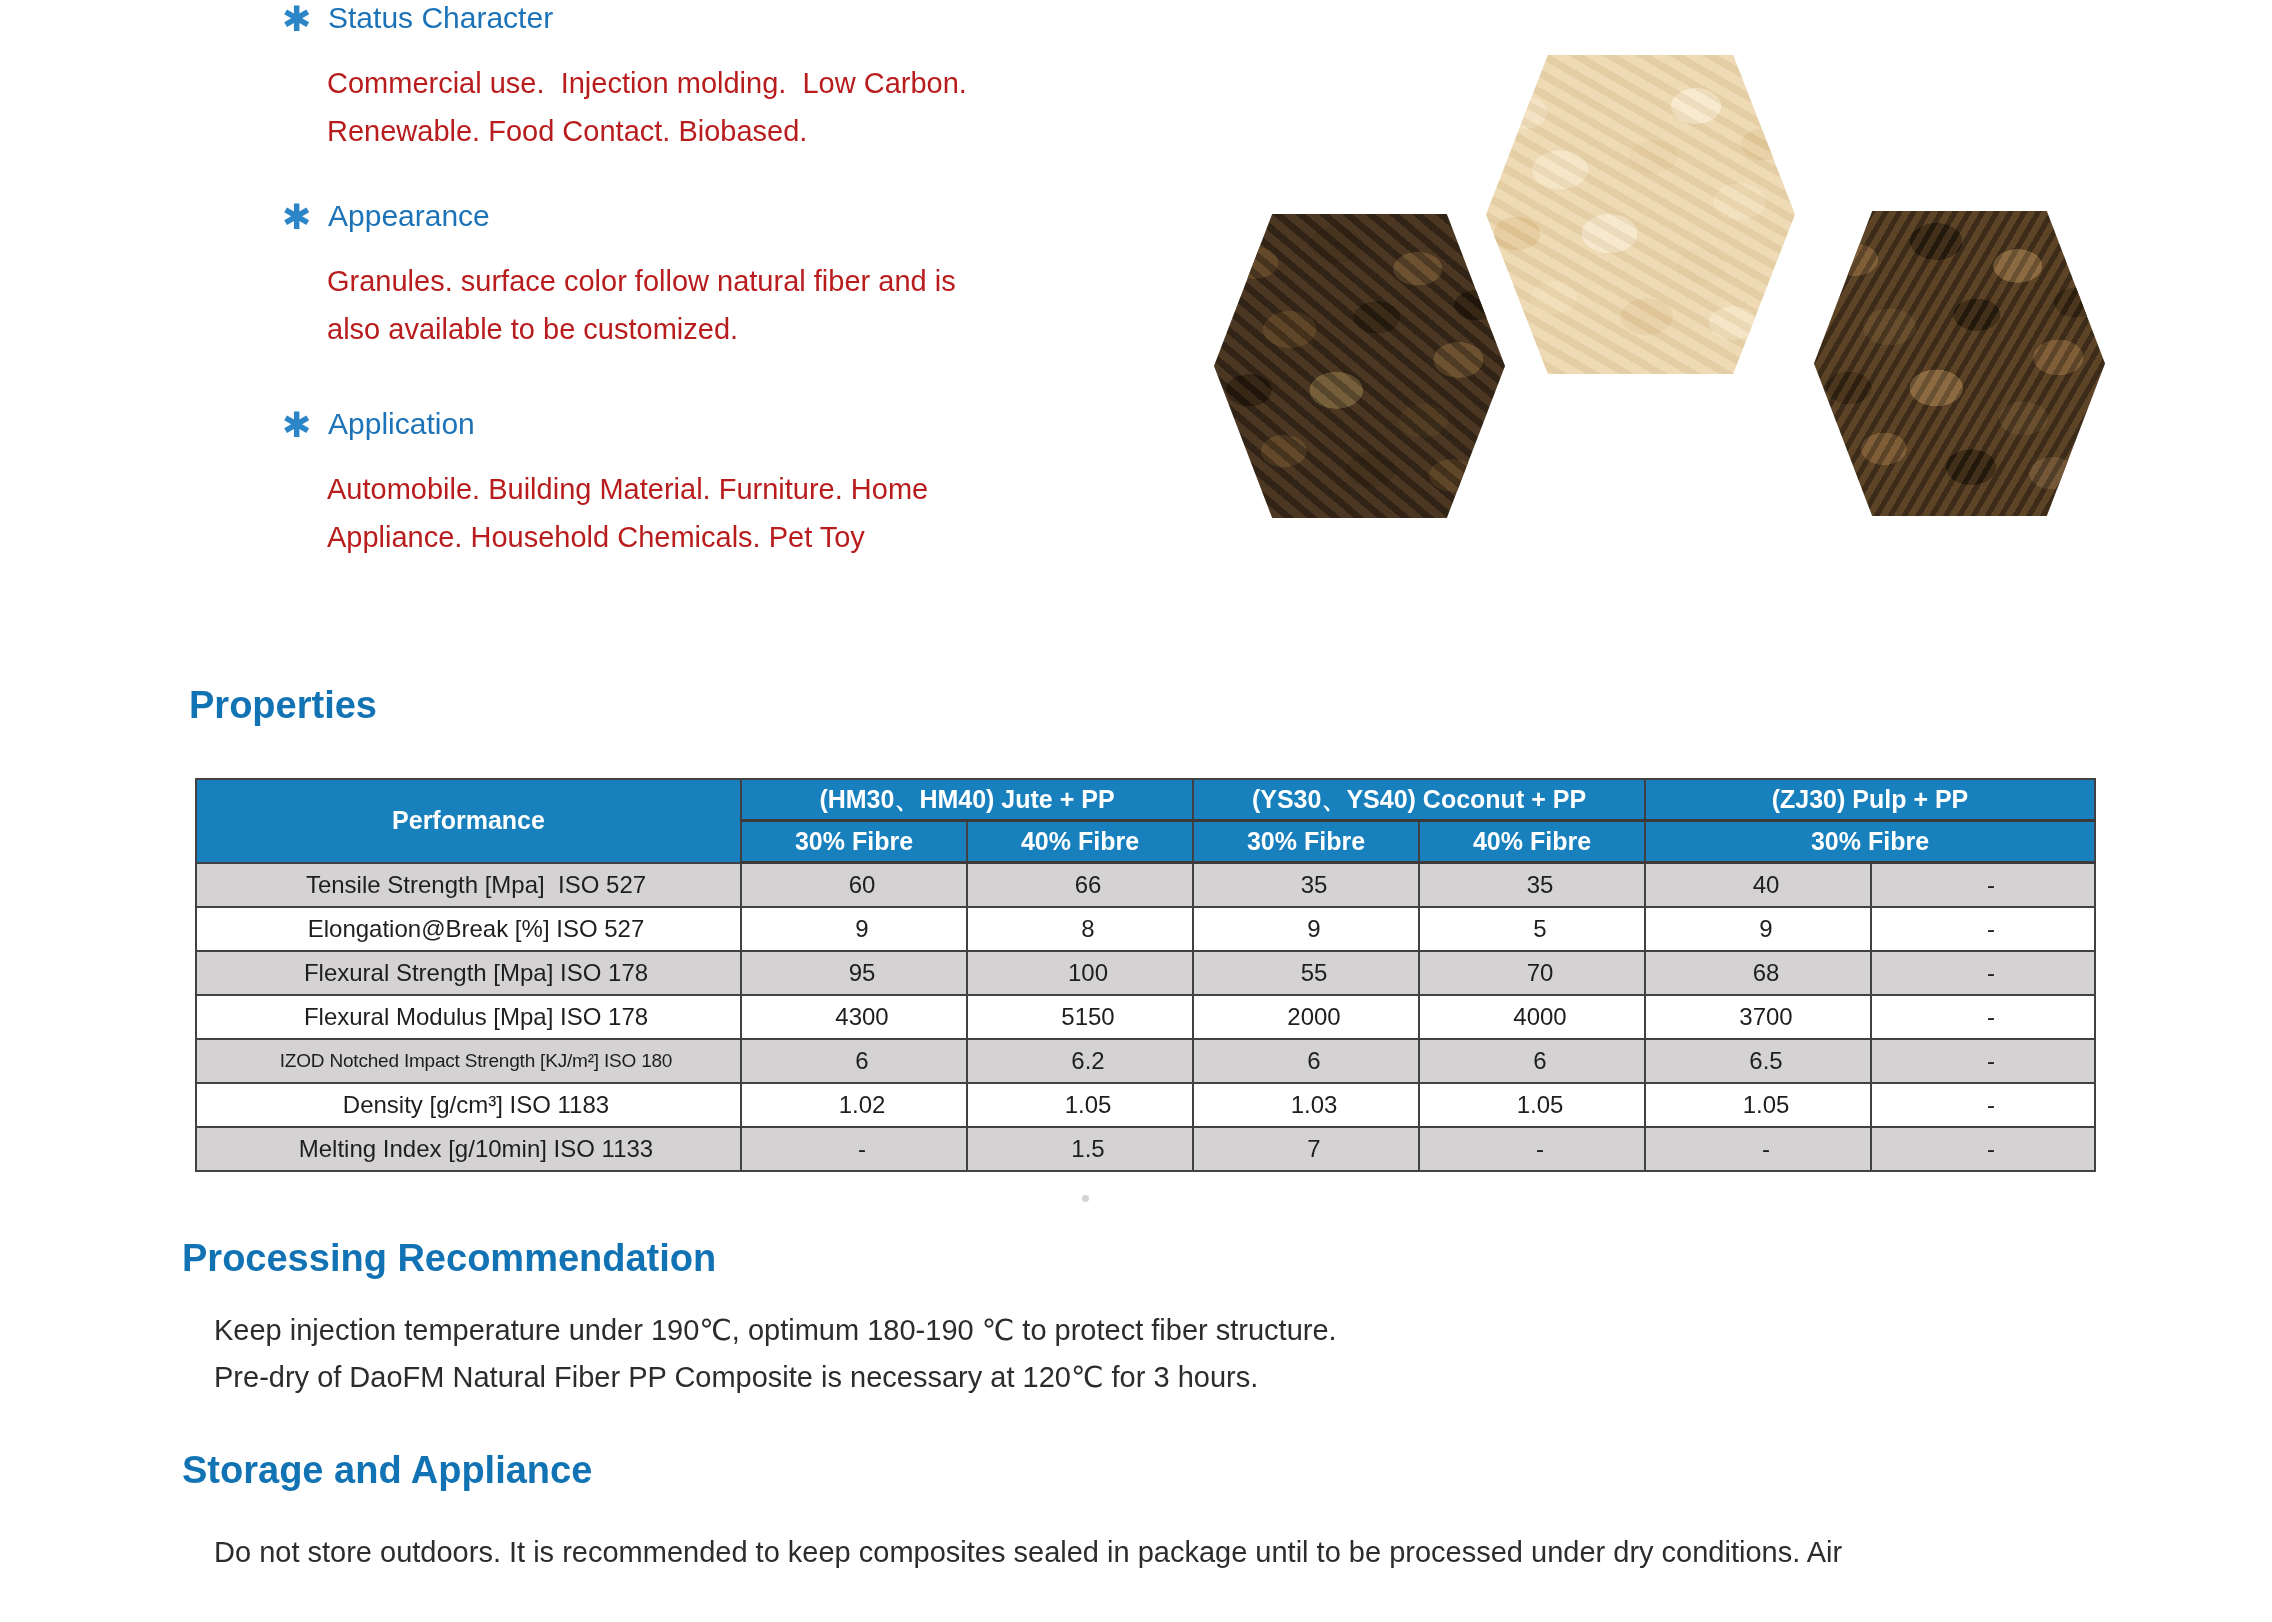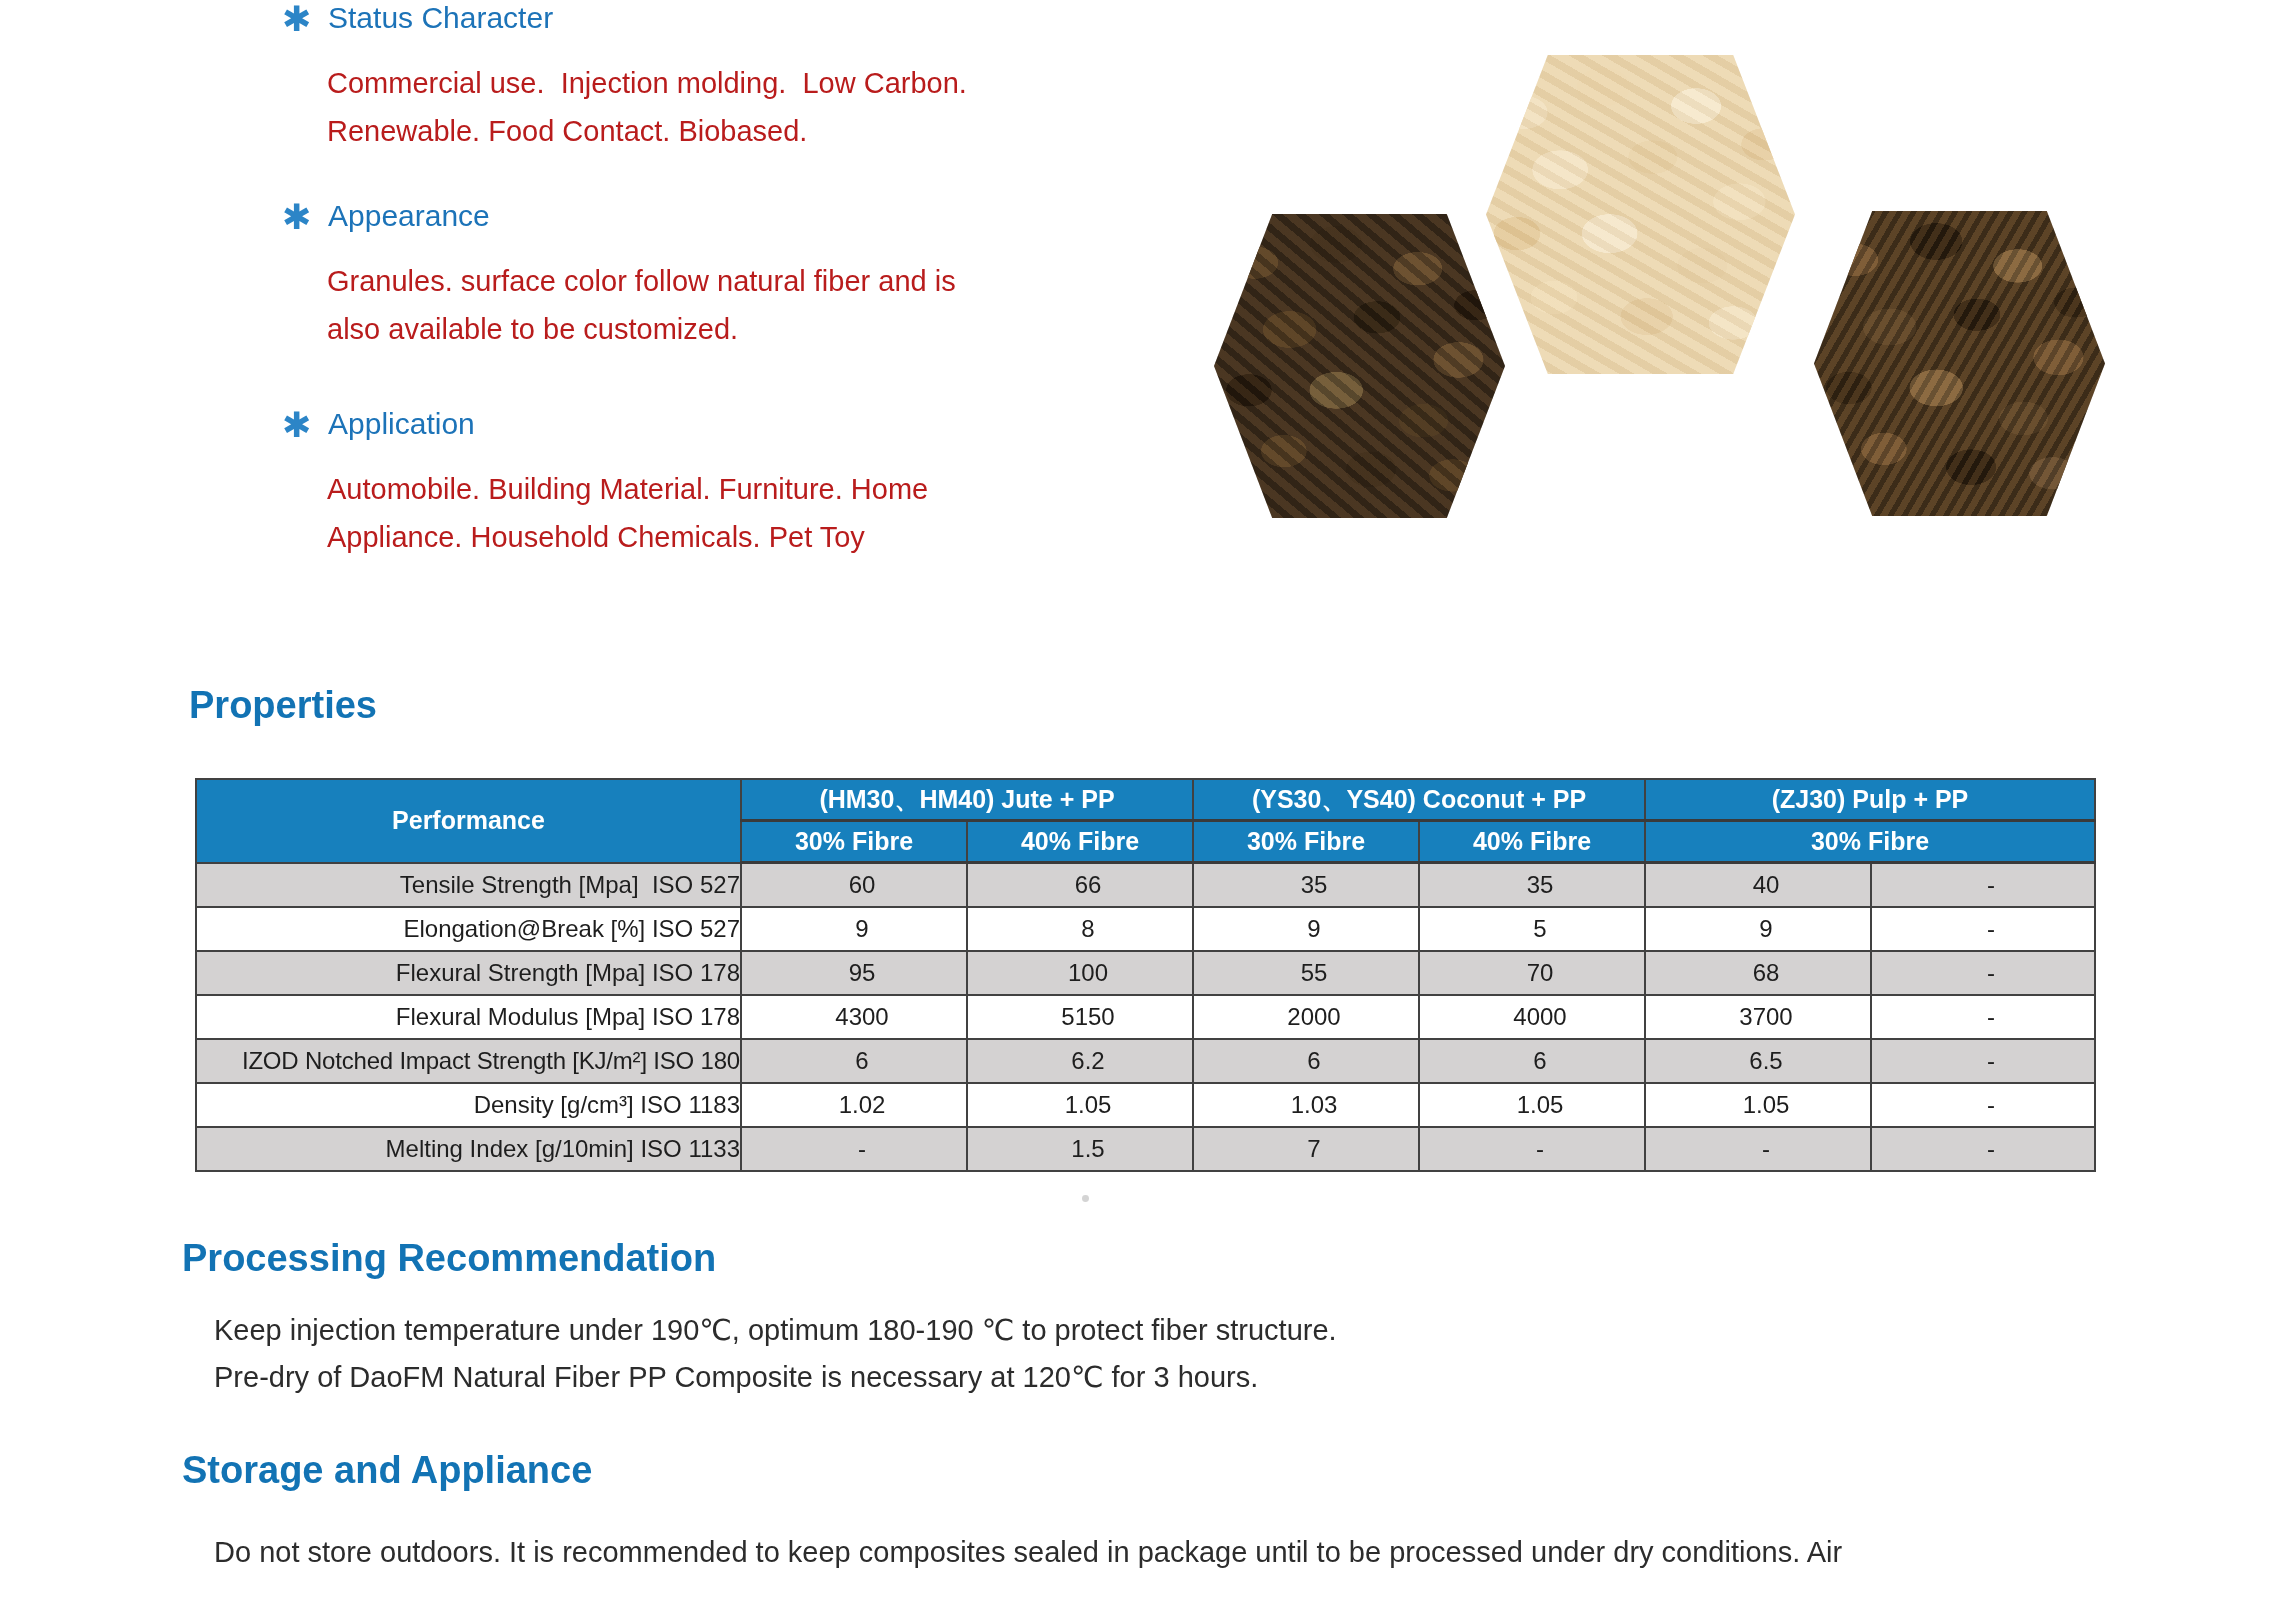--- a/index.html
+++ b/index.html
@@ -110,22 +110,22 @@
     font-size:25px;font-weight:bold;
     height:39px;
   }
   #properties-table thead tr.subrow th{border-top:3px solid #3a3a3a;}
   #properties-table thead tr.subrow th{border-bottom:3.8px solid #3a3a3a;}
   #properties-table tbody td{
     font-size:24px;color:#1e1e1e;height:42px;padding-left:16px;
   }
   #properties-table tbody tr:nth-child(odd){background:#d4d2d2;}
   #properties-table tbody tr:nth-child(even){background:#ffffff;}
-  #properties-table td.rowlabel{text-align:right;padding-left:15px;white-space:pre;}
-  #properties-table tr.condensed td.rowlabel{font-size:24px;letter-spacing:-0.2px;}
+  #properties-table td.rowlabel{text-align:center;padding-left:15px;white-space:pre;}
+  #properties-table tr.condensed td.rowlabel{font-size:19px;letter-spacing:-0.2px;}
   
   .para{position:absolute;}
   .para .line{font-size:29px;color:#2c2c2c;white-space:pre;}
   #processing-body{left:214px;top:1307px;}
   #processing-body .line{line-height:47px;}
   #storage-body{left:214px;top:1530px;}
   #storage-body .line{line-height:45px;}
   
   #artifact-dot{
     position:absolute;left:1082px;top:1195px;width:6.8px;height:6.8px;

